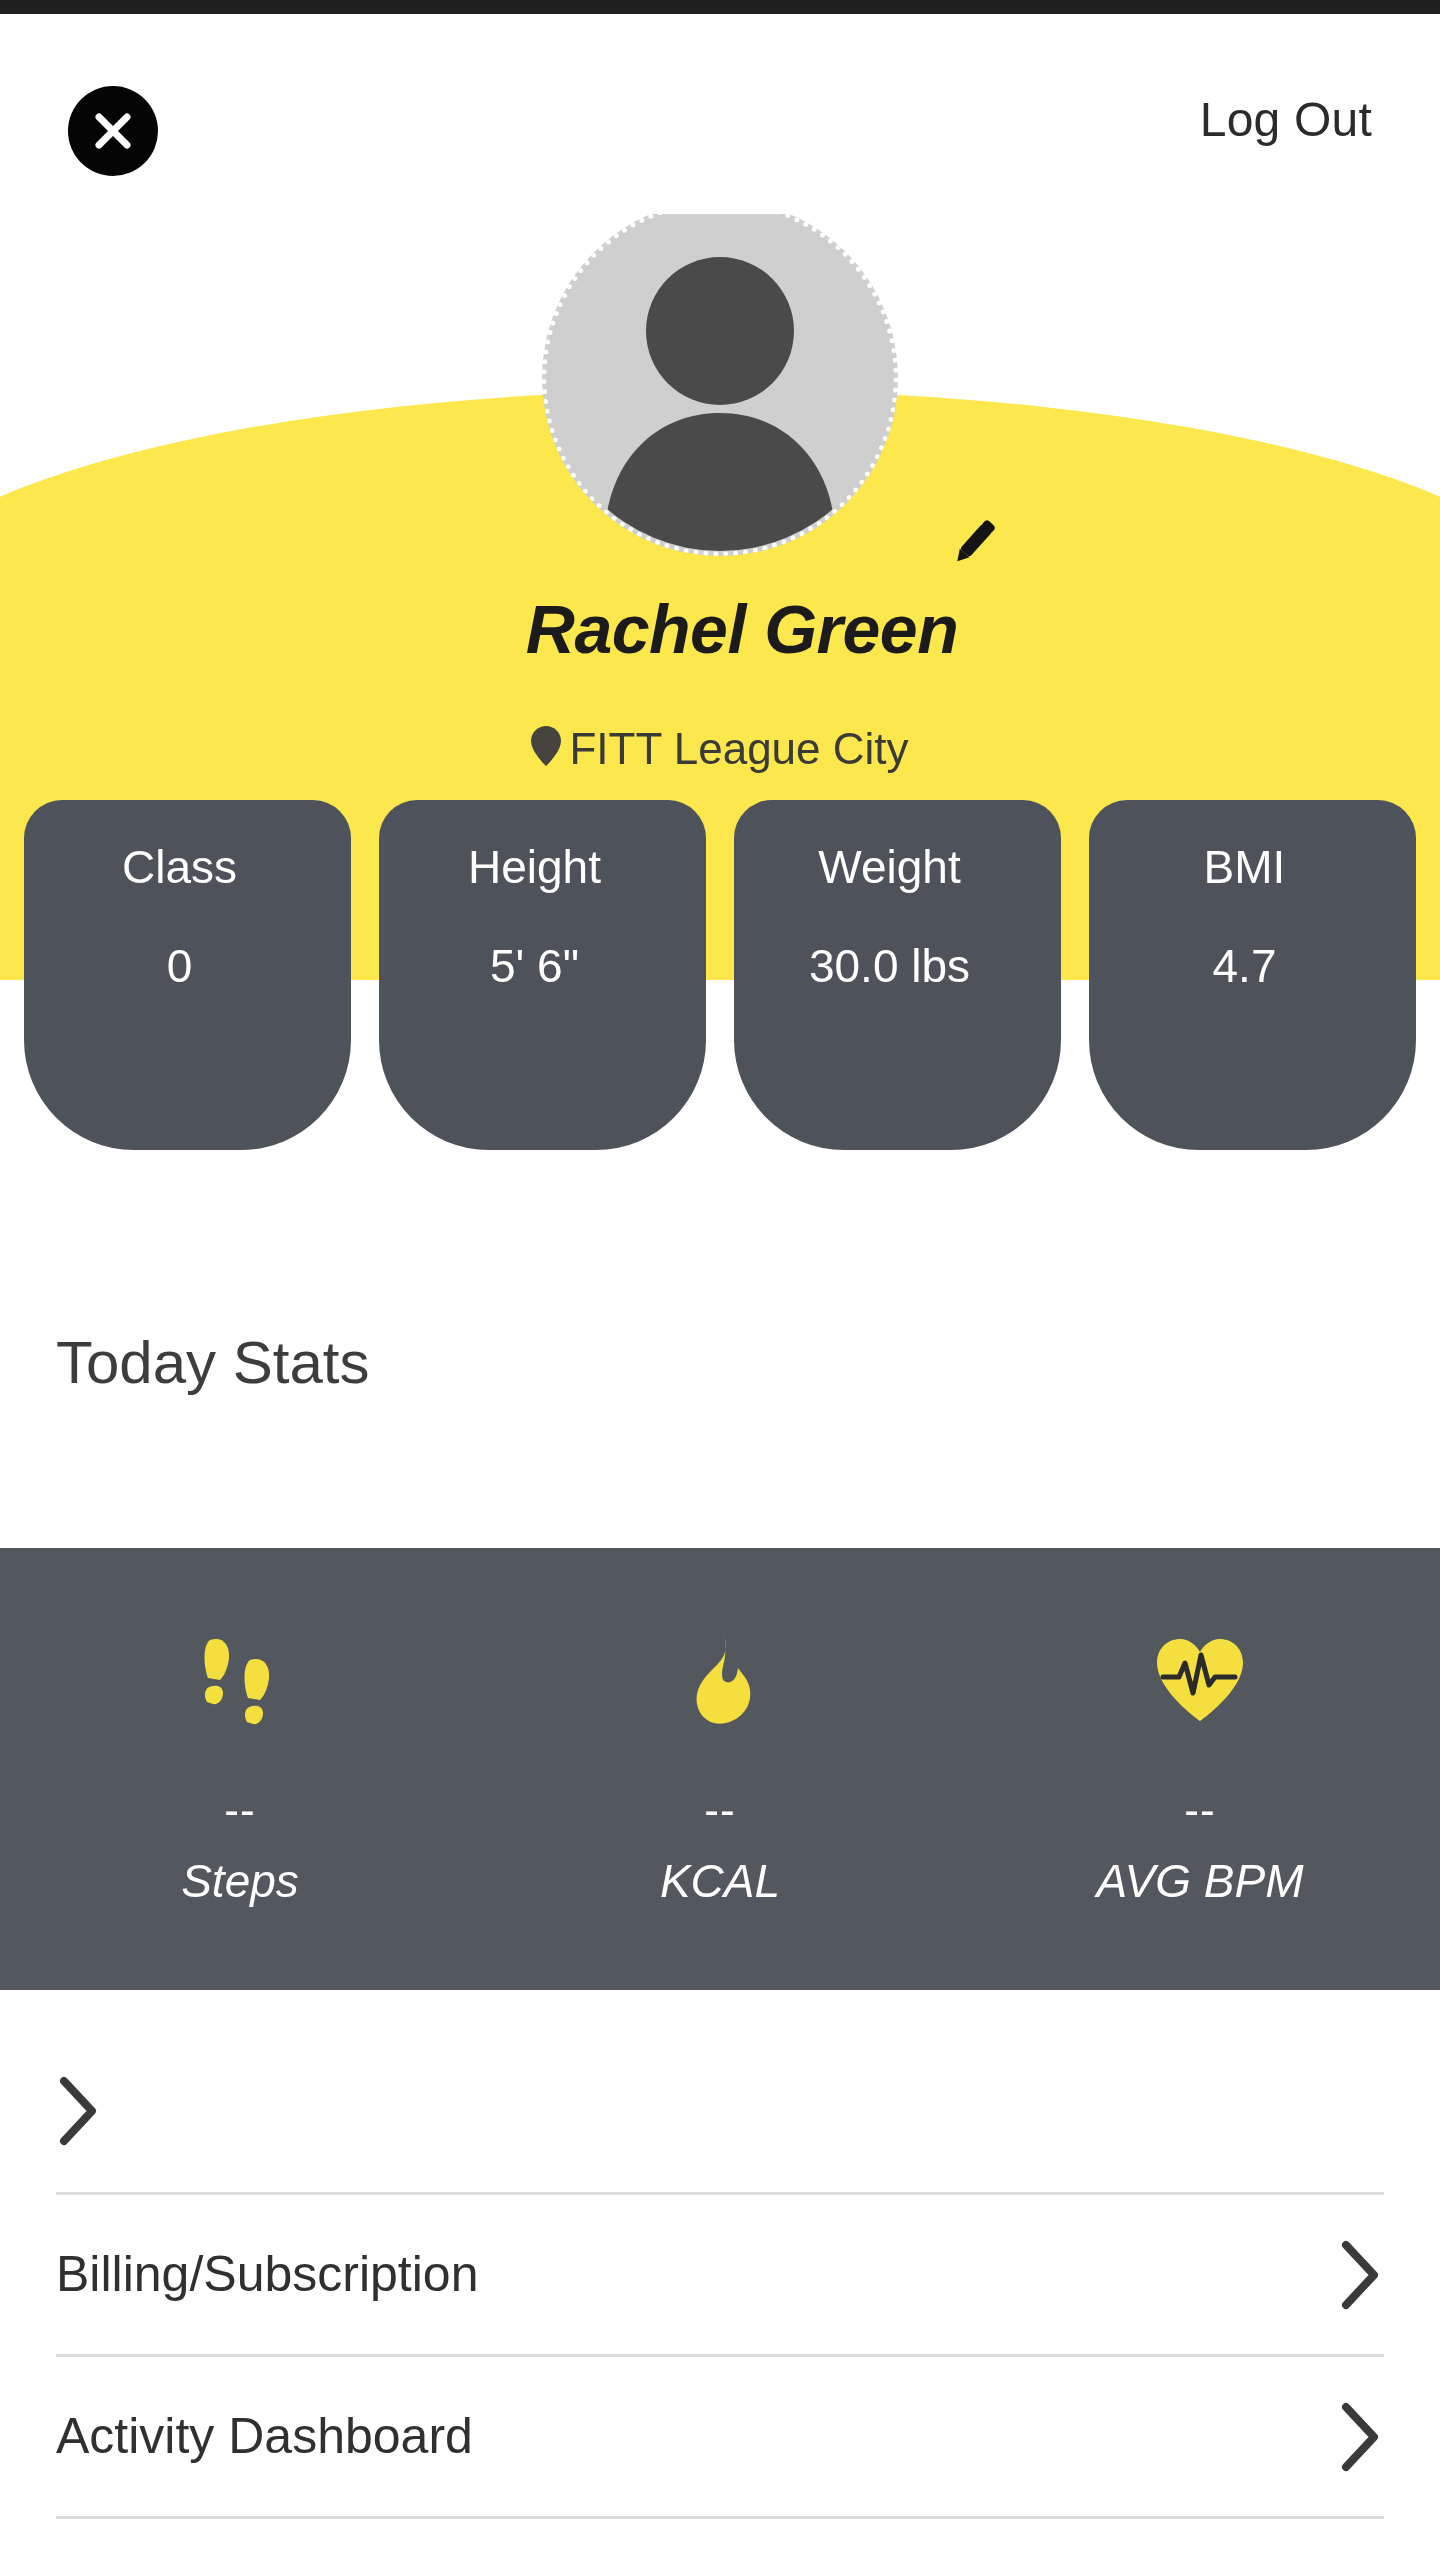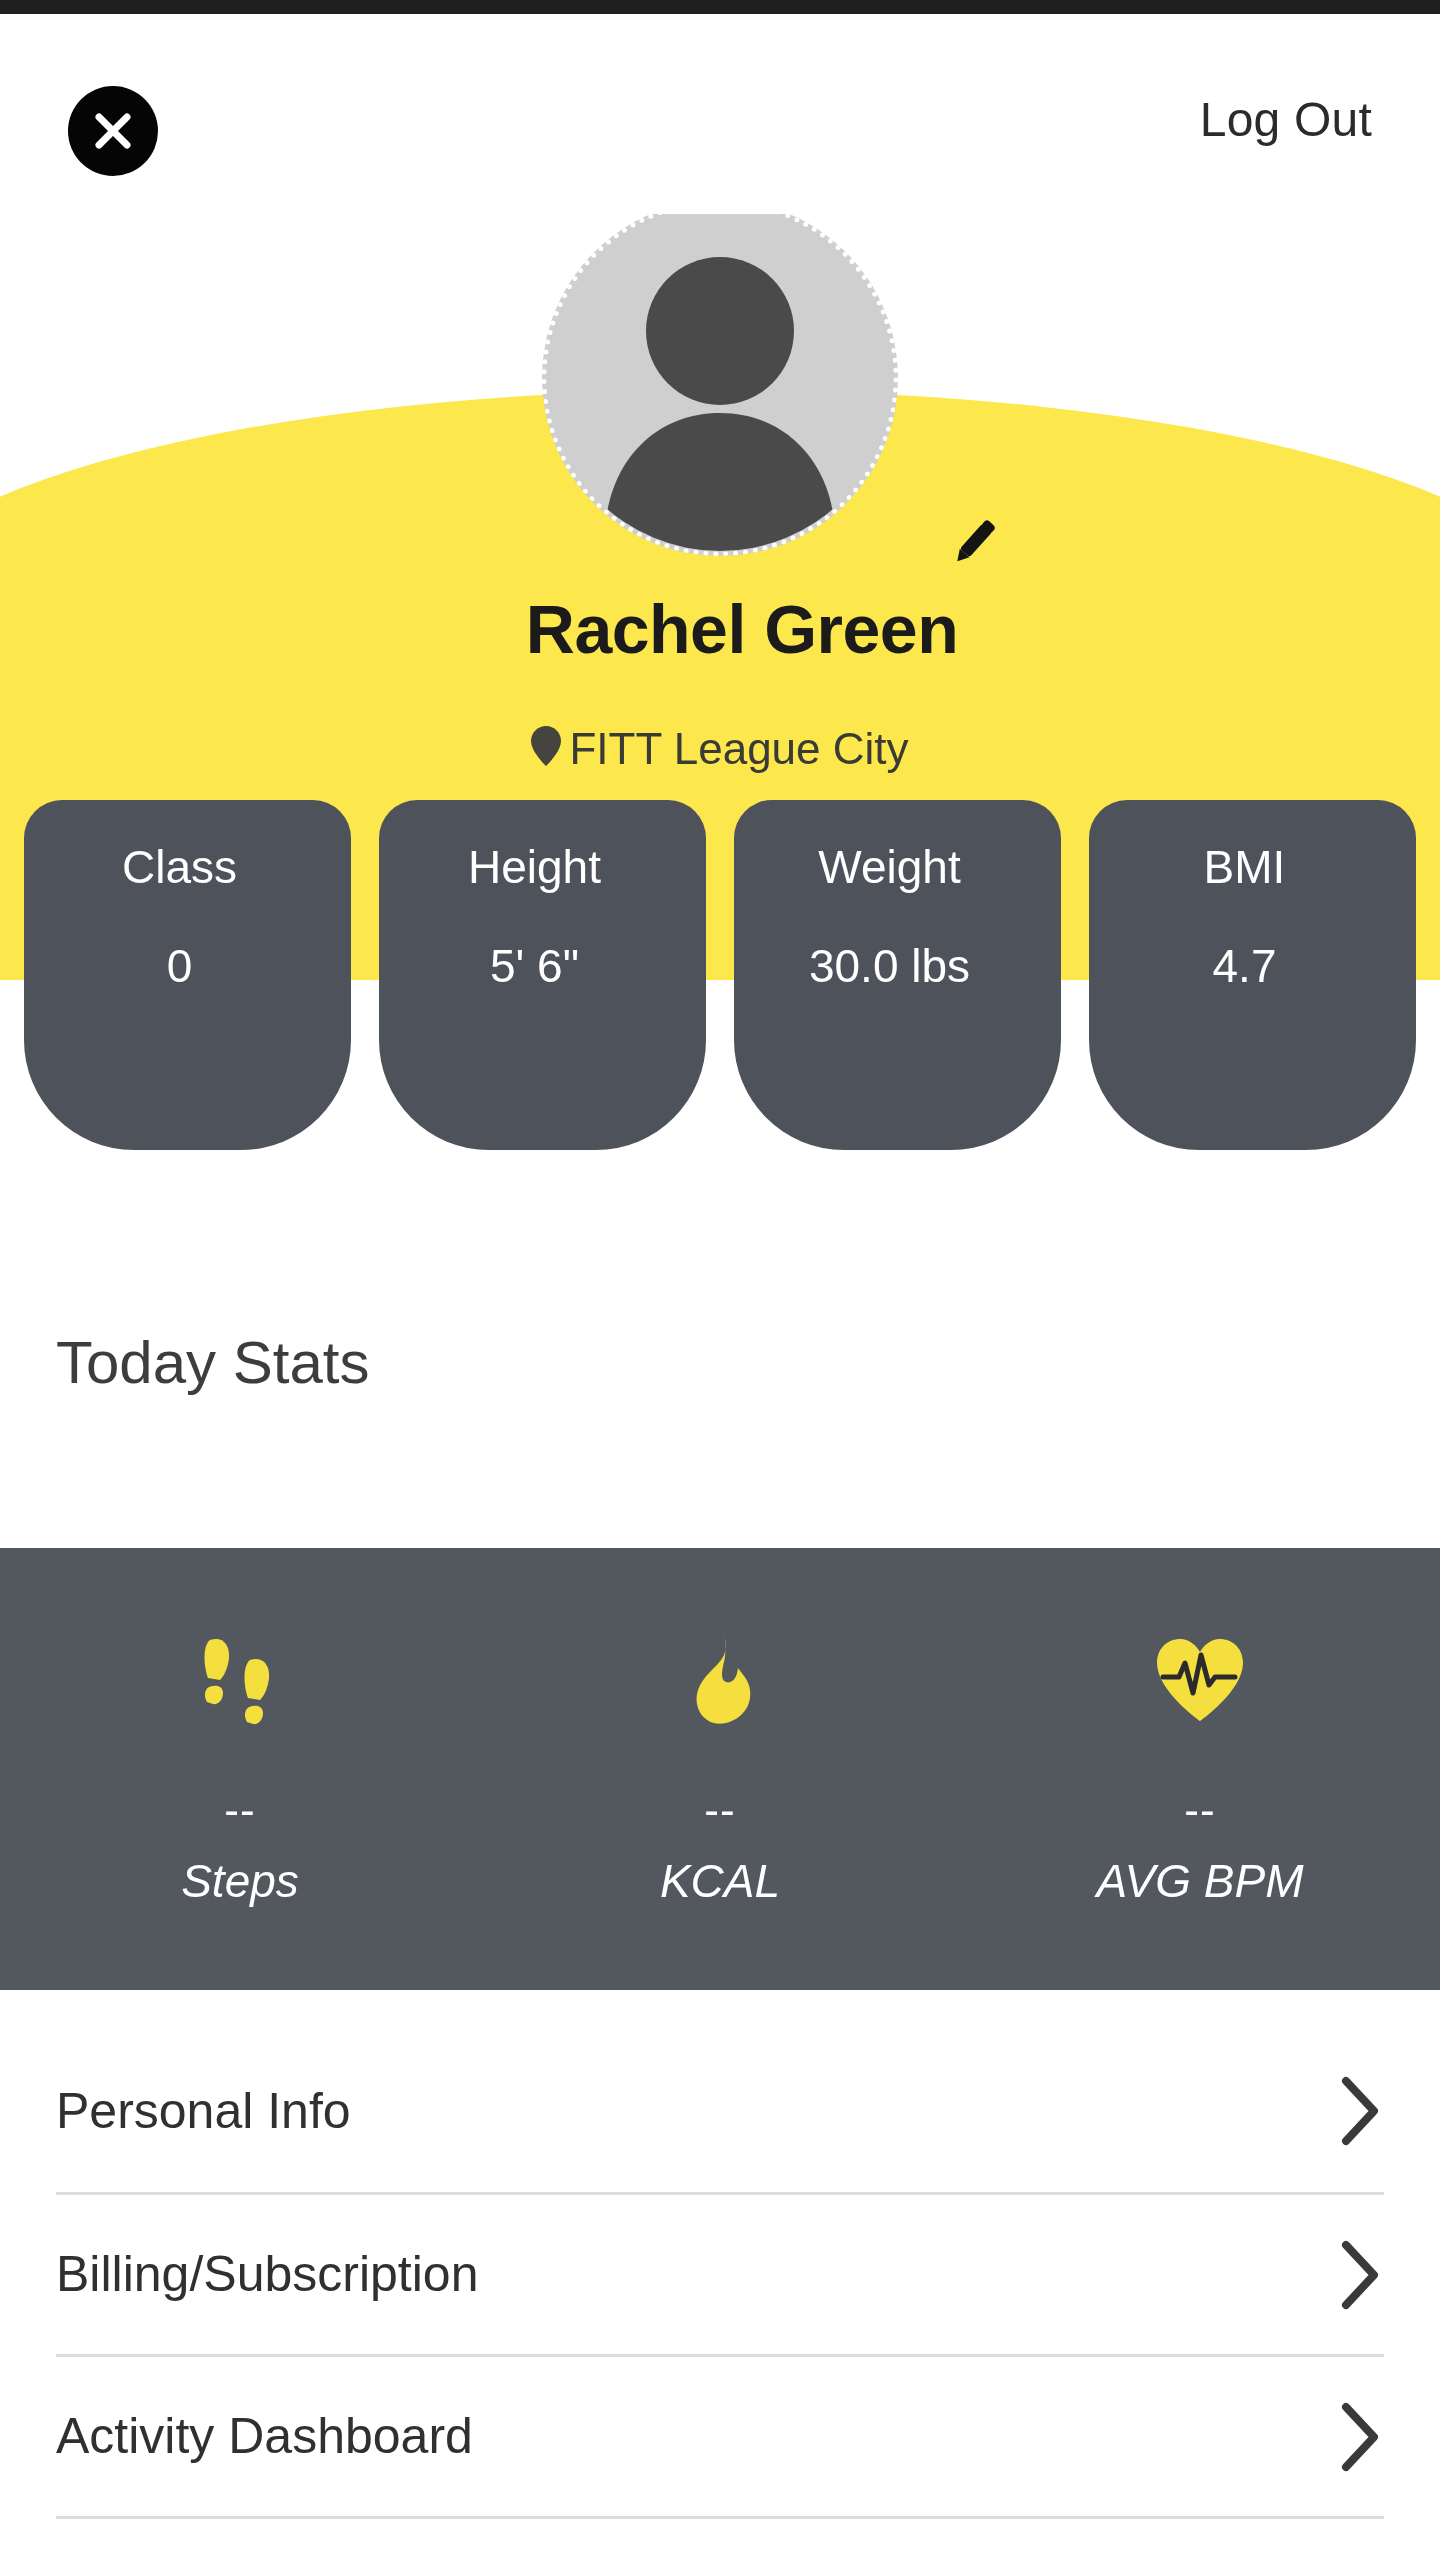--- a/index.html
+++ b/index.html
@@ -110,20 +110,21 @@
 
   
   .profile-name {
     position: absolute;
     left: 0;
     top: 592px;
     width: 1440px;
     text-align: center;
     font-size: 68px;
     font-weight: 700;
+    font-style: italic;
     color: #1b1b1b;
     letter-spacing: -0.5px;
     z-index: 22;
     line-height: 1.1;
     padding-left: 44px;
   }
 
   .profile-location {
     position: absolute;
     left: 0;
@@ -361,21 +362,20 @@
       </div>
       <div class="stats-value">--</div>
       <div class="stats-label">AVG BPM</div>
     </div>
 
   </div>
 
   <div class="menu-list">
 
     <div class="menu-item">
-      <div class="menu-label">Personal Info</div>
       <div class="menu-chevron">
         <svg width="46" height="72" viewBox="0 0 46 72">
           <path d="M8 6 L36 36 L8 66" fill="none" stroke="#3a3a3a" stroke-width="8" stroke-linecap="round" stroke-linejoin="round"></path>
         </svg>
       </div>
     </div>
 
     <div class="menu-item">
       <div class="menu-label">Billing/Subscription</div>
       <div class="menu-chevron">

